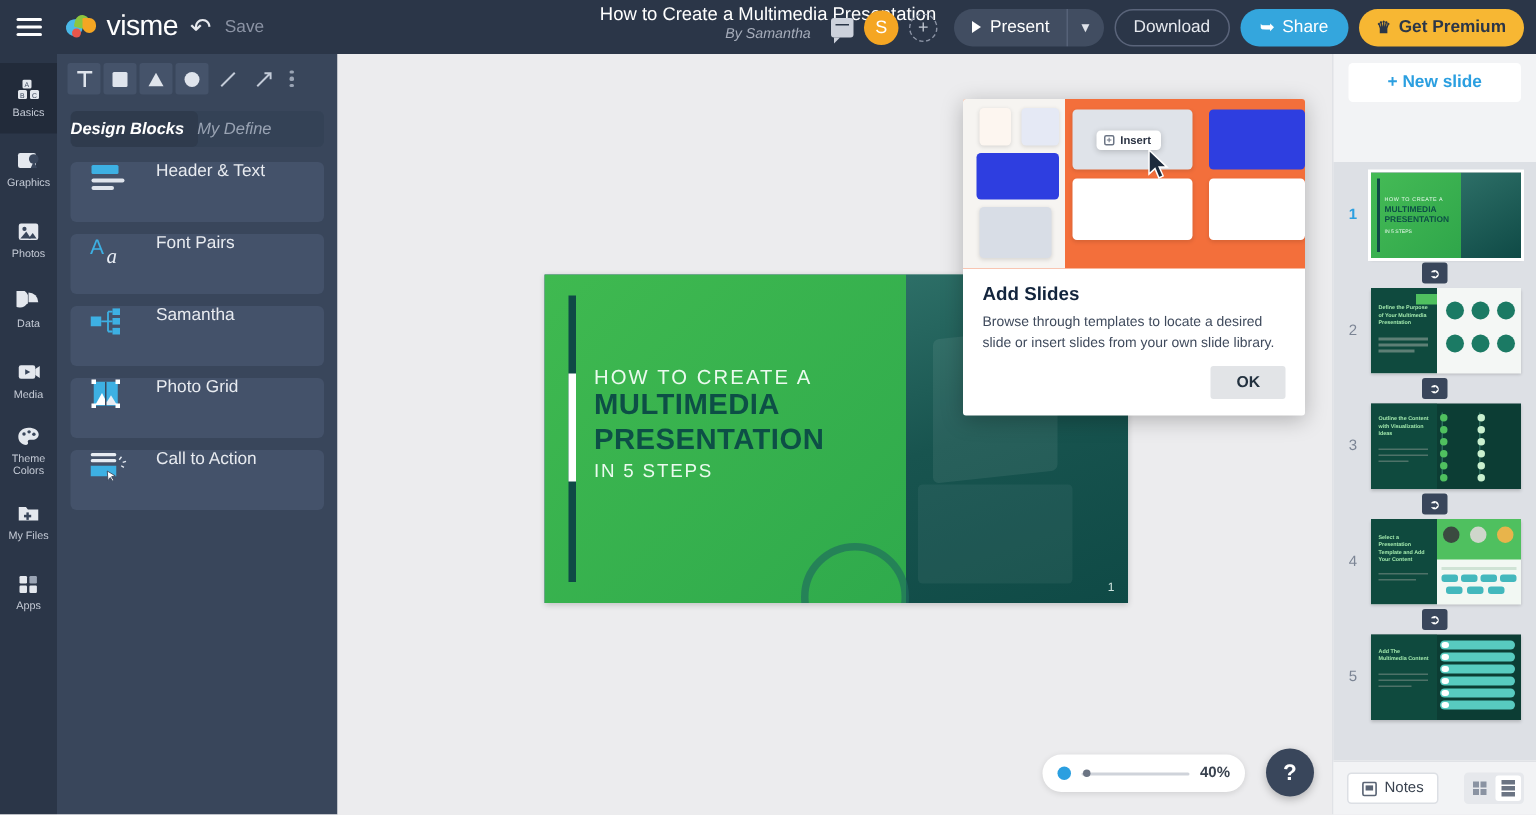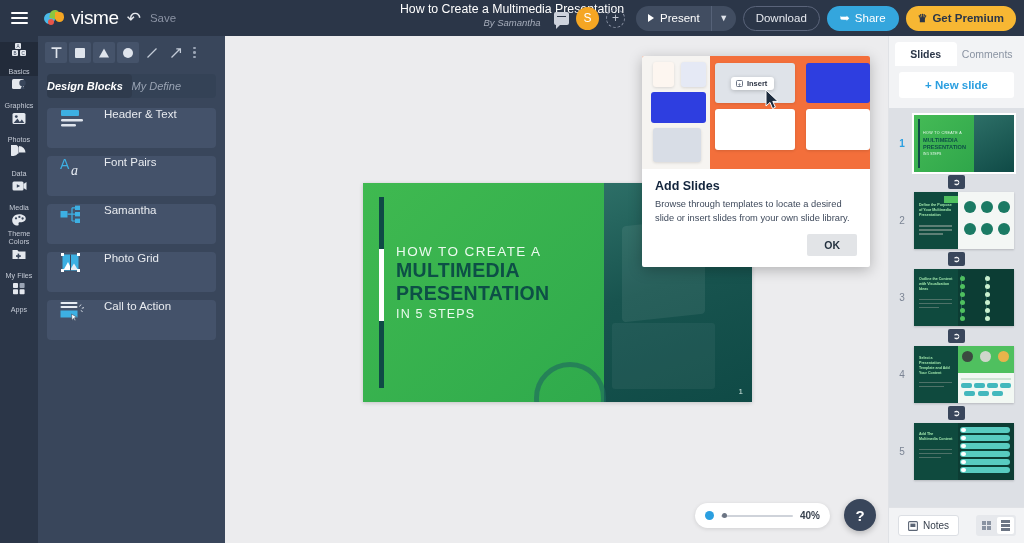--- a/index.html
+++ b/index.html
@@ -58,22 +58,22 @@
   .share-btn { height:25px; padding:0 13px; border-radius:13px; background:#34a6dd; color:#fff;
      font-size:11.5px; display:flex; align-items:center; gap:5px; cursor:pointer; }
   .share-btn .arr { font-size:12px; }
   .prem-btn { height:25px; padding:0 12px; border-radius:13px; background:#f7b733; color:#2b3648;
      font-size:11.5px; font-weight:bold; display:flex; align-items:center; gap:5px; cursor:pointer; }
   .crown { font-size:11px; }
 
   
   .rail { position:absolute; left:0; top:36px; width:38px; height:507px; background:#2b3648;
      display:flex; flex-direction:column; align-items:center; padding-top:6px; }
-  .rail-item { width:38px; height:34px; display:flex; flex-direction:column; align-items:center;
-     justify-content:space-between; gap:2px; cursor:pointer; }
+  .rail-item { width:38px; height:47px; display:flex; flex-direction:column; align-items:center;
+     justify-content:center; gap:2px; cursor:pointer; }
   .rail-item.active { background:#222b3a; }
   .rail-ico { width:18px; height:17px; position:relative; display:flex; align-items:center; justify-content:center; }
   .rail-lbl { color:#c5cbd6; font-size:7.2px; line-height:8px; text-align:center; }
 
   
   .panel { position:absolute; left:38px; top:36px; width:187px; height:507px; background:#39465b; }
   .tool-row { display:flex; align-items:center; padding:6px 5px 0 7px; gap:2px; }
   .tool-btn { width:22px; height:21px; display:flex; align-items:center; justify-content:center;
      background:#45536a; border-radius:2px; cursor:pointer; }
   .tool-btn.plain { background:transparent; }
@@ -104,21 +104,21 @@
      border:5px solid rgba(31,107,94,0.65); }
   .slide .barDark { position:absolute; left:16px; top:14px; width:5px; bottom:14px; background:#0f4a46; }
   .slide .barWhite { position:absolute; left:16px; top:66px; width:5px; height:72px; background:#fff; }
   .slide .stxt { position:absolute; left:33px; top:61px; width:230px; }
   .s1 { color:#eafaee; font-size:13.5px; letter-spacing:1.4px; }
   .s2 { color:#0d4f46; font-size:19.5px; font-weight:bold; letter-spacing:0.3px; line-height:23px; }
   .s3 { color:#eafaee; font-size:12.5px; letter-spacing:1.2px; margin-top:2px; }
   .slide .pgno { position:absolute; right:9px; bottom:6px; color:#cfe4df; font-size:8px; }
 
   
-  .pop { position:absolute; left:417px; top:20px; width:228px; background:#fff;
+  .pop { position:absolute; left:417px; top:30px; width:228px; background:#fff;
      box-shadow:0 3px 14px rgba(0,0,0,0.25); border-radius:2px; overflow:hidden; }
   .pop-img { height:113px; position:relative; background:#f36f3b; overflow:hidden; }
   .pop-img .leftcol { position:absolute; left:0; top:0; width:30%; height:100%; background:#f6f4f1; }
   .pop-img .card { position:absolute; background:#fff; border-radius:3px;
      box-shadow:0 1px 3px rgba(0,0,0,0.12); }
   .pop-img .bluecard { position:absolute; background:#2e3ee0; border-radius:3px; }
   .ins-chip { position:absolute; background:#fff; border-radius:3px; padding:2px 7px 2px 5px;
      display:flex; align-items:center; gap:4px; font-size:7.5px; font-weight:bold; color:#2c3444;
      box-shadow:0 1px 4px rgba(0,0,0,0.2); }
   .ins-chip .sq { width:7px;height:7px;border:1px solid #6d7686;border-radius:1.5px;
@@ -490,24 +490,20 @@
 
     <div class="zoombar">
       <div class="zdot"></div>
       <div class="ztrack"></div>
       <div class="zval">40%</div>
     </div>
     <div class="helpbtn">?</div>
   </div>
 
   <div class="right">
-    <div class="rtabs">
-      <div class="rtab active">Slides</div>
-      <div class="rtab">Comments</div>
-    </div>
     <div class="newslide">+ New slide</div>
 
     <div class="thumbs">
 
       <div class="thumb-row">
         <div class="thumb-no cur">1</div>
         <div class="thumb sel">
           <div style="position:absolute;left:0;top:0;width:60%;height:100%;background:linear-gradient(135deg,#45bb56,#2fa64a)"></div>
           <div style="position:absolute;left:60%;top:0;right:0;bottom:0;background:linear-gradient(150deg,#2d6f67,#0f4a46)"></div>
           <div style="position:absolute;left:4px;top:4px;width:2px;bottom:4px;background:#0f4a46"></div>

